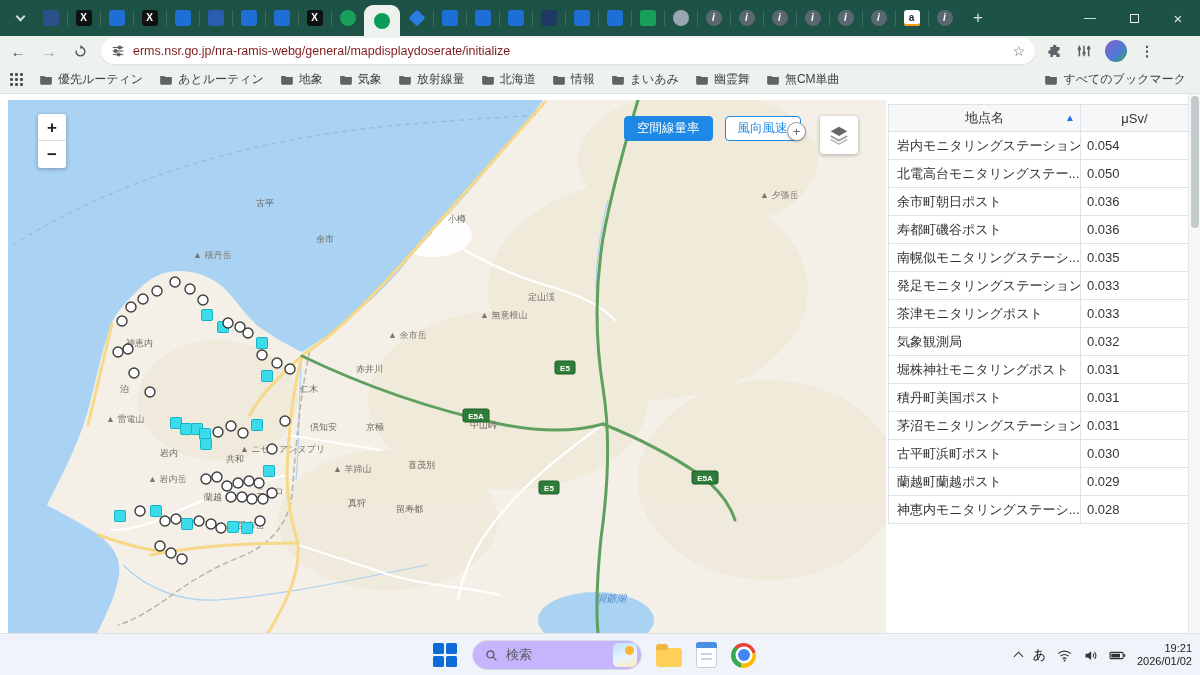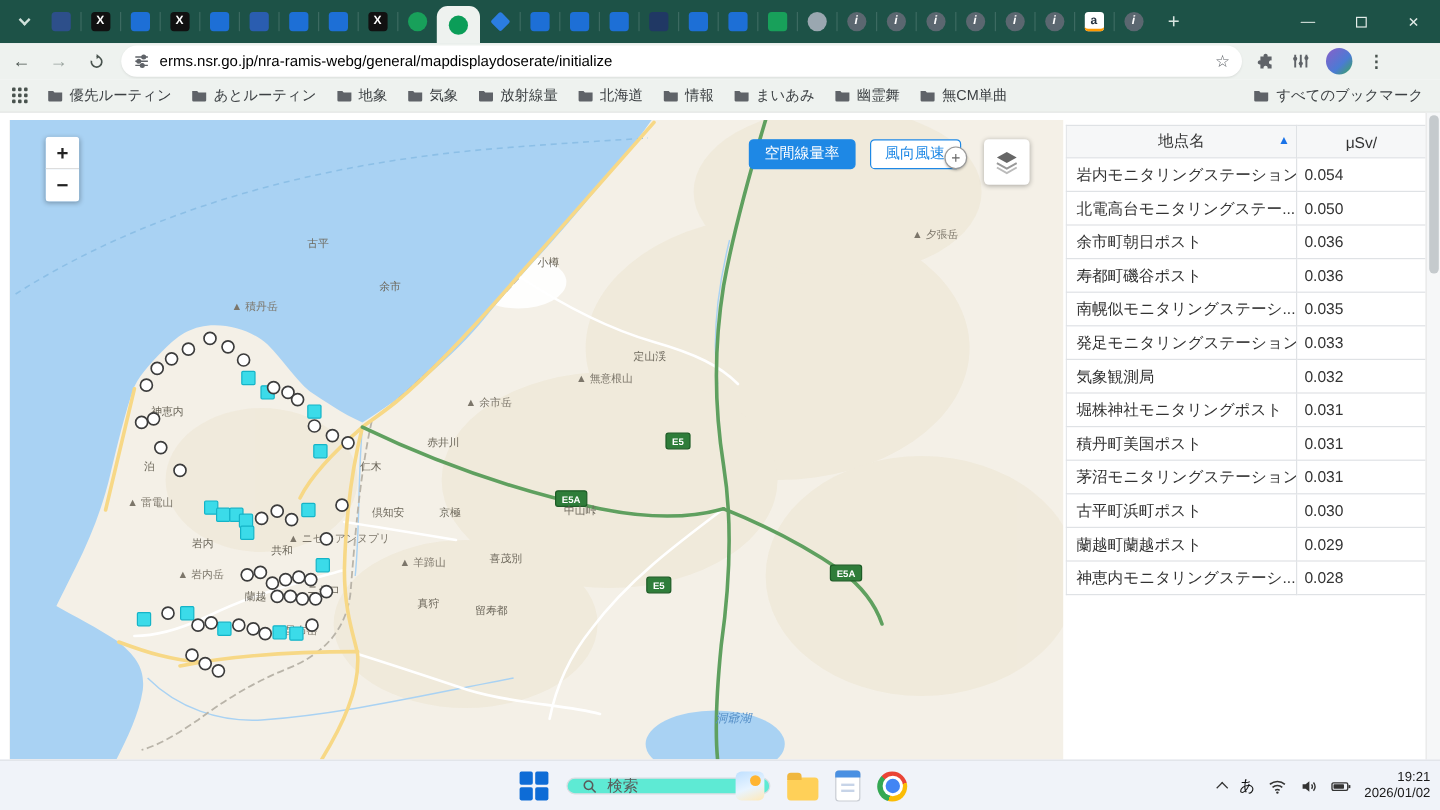--- a/index.html
+++ b/index.html
@@ -18,21 +18,21 @@
 .newtab{width:26px;height:26px;color:#d7e4df;font-size:17px;display:flex;align-items:center;justify-content:center;margin-left:4px}
 .wincontrols{position:absolute;right:0;top:0;height:36px;display:flex}
 .winbtn{width:44px;height:36px;display:flex;align-items:center;justify-content:center;color:#e3ece8;font-size:12px}
 .maxsq{width:9px;height:9px;border:1.5px solid #e3ece8}
 
 
 .navbar{position:absolute;top:36px;left:0;width:100%;height:30px;background:#eef2ef;display:flex;align-items:center}
 .navbtn{width:26px;height:26px;display:flex;align-items:center;justify-content:center;font-size:15px;color:#49534e;margin-left:5px}
 .navbtn.fwd{color:#9aa49f}
 .omni{position:relative;height:26px;width:934px;margin-left:8px;background:#fff;border-radius:13px;display:flex;align-items:center;padding:0 10px;box-shadow:0 1px 2px rgba(0,0,0,.08)}
-.omni .url{font-size:12.5px;color:#000000;margin-left:8px;flex:1;white-space:nowrap;overflow:hidden}
+.omni .url{font-size:12.5px;color:#7f1d1d;margin-left:8px;flex:1;white-space:nowrap;overflow:hidden}
 .omni .star{color:#5f6368;font-size:14px}
 .navicons{display:flex;align-items:center;margin-left:12px;gap:13px}
 .avatar{width:22px;height:22px;border-radius:50%;background:linear-gradient(135deg,#8a5fc9,#4b7bd4 60%,#3aa757)}
 .kebab{color:#49534e;font-size:14px;font-weight:bold}
 
 
 .bookbar{position:absolute;top:66px;left:0;width:100%;height:28px;background:#eef2ef;border-bottom:1px solid #e0e4e1;display:flex;align-items:center;font-size:12px;color:#3c4043}
 .gridico{margin-left:10px;display:grid;grid-template-columns:repeat(3,3px);grid-gap:2px}
 .gridico i{width:3px;height:3px;background:#49534e;border-radius:1px}
 #bookmarks{display:flex;align-items:center}
@@ -65,21 +65,21 @@
 .tbl td{height:28px;padding:0 8px;white-space:nowrap;overflow:hidden}
 .tbl td.val{padding:0 6px}
 .pagescroll{position:absolute;right:0;top:0;width:12px;height:539px;background:#f6f7f8;border-left:1px solid #e8e8e8}
 .thumb{position:absolute;left:2px;top:2px;width:8px;height:132px;background:#c5cacd;border-radius:4px}
 
 
 .taskbar{position:absolute;top:633px;left:0;width:100%;height:42px;background:#f0f3f9;border-top:1px solid #dfe2e7}
 .tb-center{position:absolute;left:432px;top:0;height:42px;display:flex;align-items:center;gap:14px}
 .start{width:26px;height:26px;display:grid;grid-template-columns:11px 11px;grid-gap:2px;place-content:center}
 .start i{width:11px;height:11px;background:#0e6cd6;border-radius:1.5px}
-.searchpill{width:170px;height:14px;background:#5eead4;border:1px solid #d9dce1;border-radius:15px;display:flex;align-items:center;padding:0 4px 0 12px;gap:8px}
+.searchpill{width:170px;height:30px;background:#c4b5fd;border:1px solid #d9dce1;border-radius:15px;display:flex;align-items:center;padding:0 4px 0 12px;gap:8px}
 .searchpill .stext{color:#5a5a5a;font-size:13px;flex:1}
 .weather{width:24px;height:24px;border-radius:5px;background:linear-gradient(160deg,#bfe0ff 0%,#e8f4ff 55%,#ffe9b8 100%);position:relative;flex:0 0 auto}
 .weather::after{content:"";position:absolute;right:3px;top:3px;width:9px;height:9px;border-radius:50%;background:#ffb531}
 .folder{width:26px;height:19px;background:#ffd058;border-radius:3px;position:relative;margin-top:4px}
 .folder::before{content:"";position:absolute;left:0;top:-4px;width:12px;height:6px;background:#f0b73f;border-radius:3px 3px 0 0}
 .doc{width:21px;height:26px;background:#fff;border:1px solid #c9cdd4;border-radius:3px;position:relative}
 .doc::before{content:"";position:absolute;left:-1px;right:-1px;top:-1px;height:6px;background:#4a90e2;border-radius:3px 3px 0 0}
 .doc::after{content:"";position:absolute;left:4px;right:4px;top:10px;height:2px;background:#c7d4e8;box-shadow:0 5px 0 #c7d4e8}
 .chromeico{width:25px;height:25px;border-radius:50%;background:conic-gradient(from -45deg,#ea4335 0 120deg,#fbbc05 0 240deg,#34a853 0 360deg);position:relative}
 .chromeico::after{content:"";position:absolute;inset:6.5px;border-radius:50%;background:#4285f4;box-shadow:0 0 0 2.5px #fff}
@@ -518,20 +518,24 @@
             </tr>
             <tr>
               <td class="name">南幌似モニタリングステーシ...</td>
               <td class="val">0.035</td>
             </tr>
             <tr>
               <td class="name">発足モニタリングステーション</td>
               <td class="val">0.033</td>
             </tr>
             <tr>
+              <td class="name">茶津モニタリングポスト</td>
+              <td class="val">0.033</td>
+            </tr>
+            <tr>
               <td class="name">気象観測局</td>
               <td class="val">0.032</td>
             </tr>
             <tr>
               <td class="name">堀株神社モニタリングポスト</td>
               <td class="val">0.031</td>
             </tr>
             <tr>
               <td class="name">積丹町美国ポスト</td>
               <td class="val">0.031</td>

